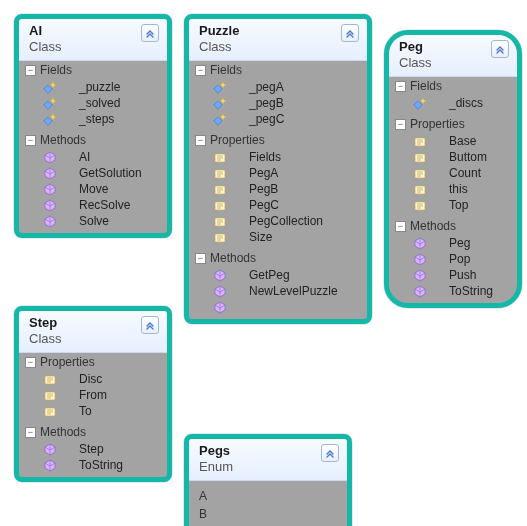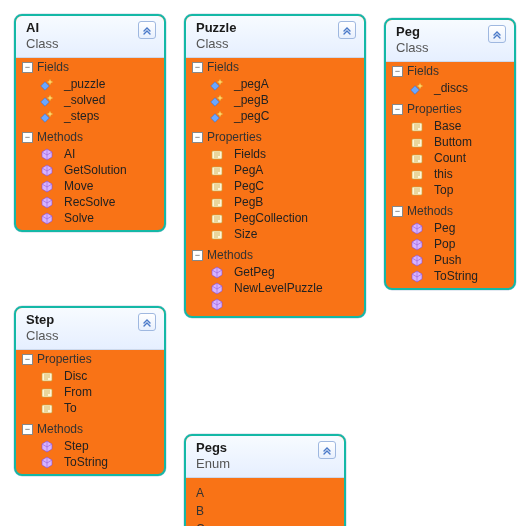--- a/index.html
+++ b/index.html
@@ -12,23 +12,23 @@
     width: 527px;
     box-sizing: border-box;
   }
   .canvas {
     position: relative;
     width: 507px;
     height: 506px;
   }
   .classbox {
     position: absolute;
-    border: 2px solid #14b8a6;
+    border: 5px solid #14b8a6;
     border-radius: 8px;
-    background: #f97316;
+    background: #a3a3a3;
     box-shadow: 0 0 0 0.5px #c8d4e6;
     overflow: hidden;
   }
   .classbox .header {
     background: linear-gradient(#f7fbff, #e6efff);
     border-bottom: 1px solid #cdd9ec;
     padding: 4px 8px 6px 10px;
     display: flex;
     align-items: flex-start;
     justify-content: space-between;
@@ -80,21 +80,21 @@
     line-height: 1;
     color: #555;
     cursor: pointer;
   }
   .member-list {
     padding: 0 4px 4px 4px;
   }
   .member {
     display: flex;
     align-items: center;
-    gap: 10px;
+    gap: 22px;
     padding: 1px 2px 1px 20px;
     font-size: 12px;
     color: #222;
     white-space: nowrap;
   }
   
   .ico { width: 14px; height: 14px; flex-shrink: 0; display: inline-block; }
   .ico svg { width: 14px; height: 14px; display: block; }
 
   .enumbody {
@@ -286,36 +286,36 @@
             </svg>
           </span>
           <span>PegA</span>
         </div>
       <div class="member">
           <span class="ico">
             <svg>
               <use href="#ico-property"></use>
             </svg>
           </span>
+          <span>PegB</span>
+        </div>
+      <div class="member">
+          <span class="ico">
+            <svg>
+              <use href="#ico-property"></use>
+            </svg>
+          </span>
           <span>PegC</span>
         </div>
       <div class="member">
           <span class="ico">
             <svg>
               <use href="#ico-property"></use>
             </svg>
           </span>
-          <span>PegB</span>
-        </div>
-      <div class="member">
-          <span class="ico">
-            <svg>
-              <use href="#ico-property"></use>
-            </svg>
-          </span>
           <span>PegCollection</span>
         </div>
       <div class="member">
           <span class="ico">
             <svg>
               <use href="#ico-property"></use>
             </svg>
           </span>
           <span>Size</span>
         </div>
@@ -344,21 +344,21 @@
       <div class="member">
           <span class="ico">
             <svg>
               <use href="#ico-method"></use>
             </svg>
           </span>
         </div>
     </div>
   </div>
 
-  <div class="classbox" style="left:374px; top:8px; width:128px;">
+  <div class="classbox" style="left:374px; top:20px; width:128px;border-radius:24px;">
     <div class="header">
       <div class="titleblock">
         <span class="title">Peg</span>
         <span class="subtitle">Class</span>
       </div>
       <div class="chevron-btn">
           <svg>
             <use href="#chev-up"></use>
           </svg>
         </div>

